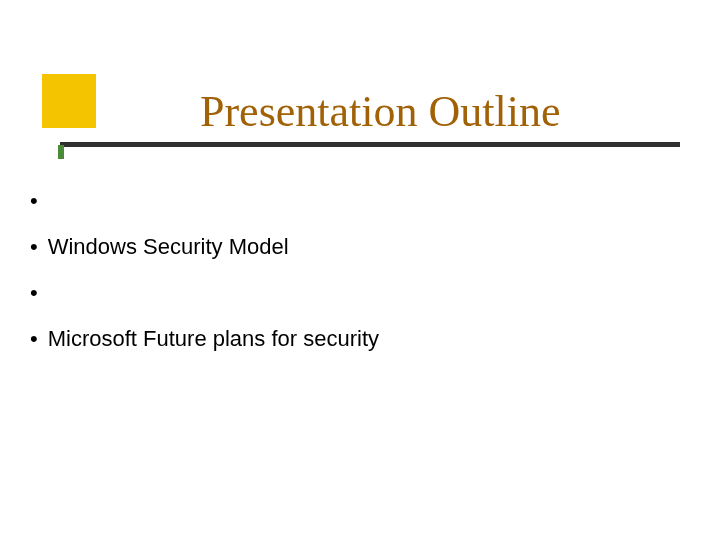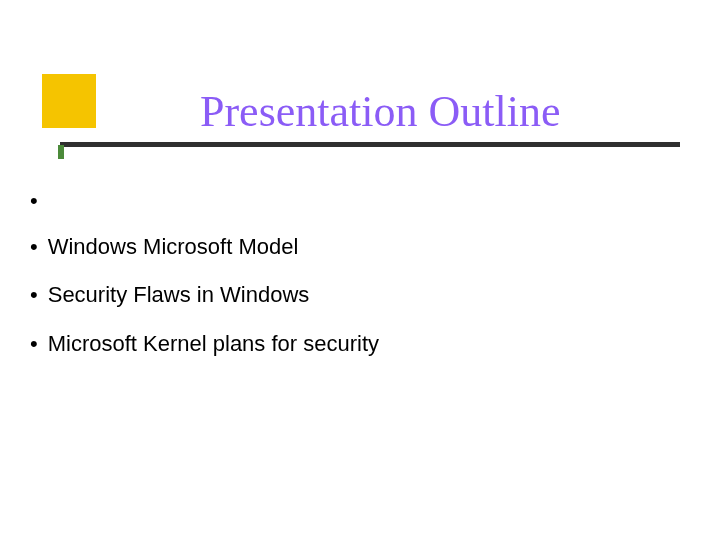--- a/index.html
+++ b/index.html
@@ -28,21 +28,21 @@
       height: 54px;
       background: #f5c400;
     }
     .title {
       position: absolute;
       top: 86px;
       left: 200px;
       font-family: "Times New Roman", Times, serif;
       font-size: 44px;
       font-weight: 400;
-      color: #8b5cf6;
+      color: #a16207;
     }
     .underline {
       position: absolute;
       top: 142px;
       left: 60px;
       width: 620px;
       height: 5px;
       background: #2f2f2f;
     }
     .green-tick {
@@ -84,23 +84,22 @@
   <div class="underline"></div>
   <div class="green-tick"></div>
 </div>
 
 <div class="content">
   <div class="bullet-item">
     <span class="bullet-dot">•</span>
   </div>
   <div class="bullet-item">
     <span class="bullet-dot">•</span>
-    <span class="bullet-text">Windows Microsoft Model</span>
+    <span class="bullet-text">Windows Security Model</span>
   </div>
   <div class="bullet-item">
     <span class="bullet-dot">•</span>
-    <span class="bullet-text">Security Flaws in Windows</span>
   </div>
   <div class="bullet-item">
     <span class="bullet-dot">•</span>
-    <span class="bullet-text">Microsoft Kernel plans for security</span>
+    <span class="bullet-text">Microsoft Future plans for security</span>
   </div>
 </div>
 
 </body></html>

